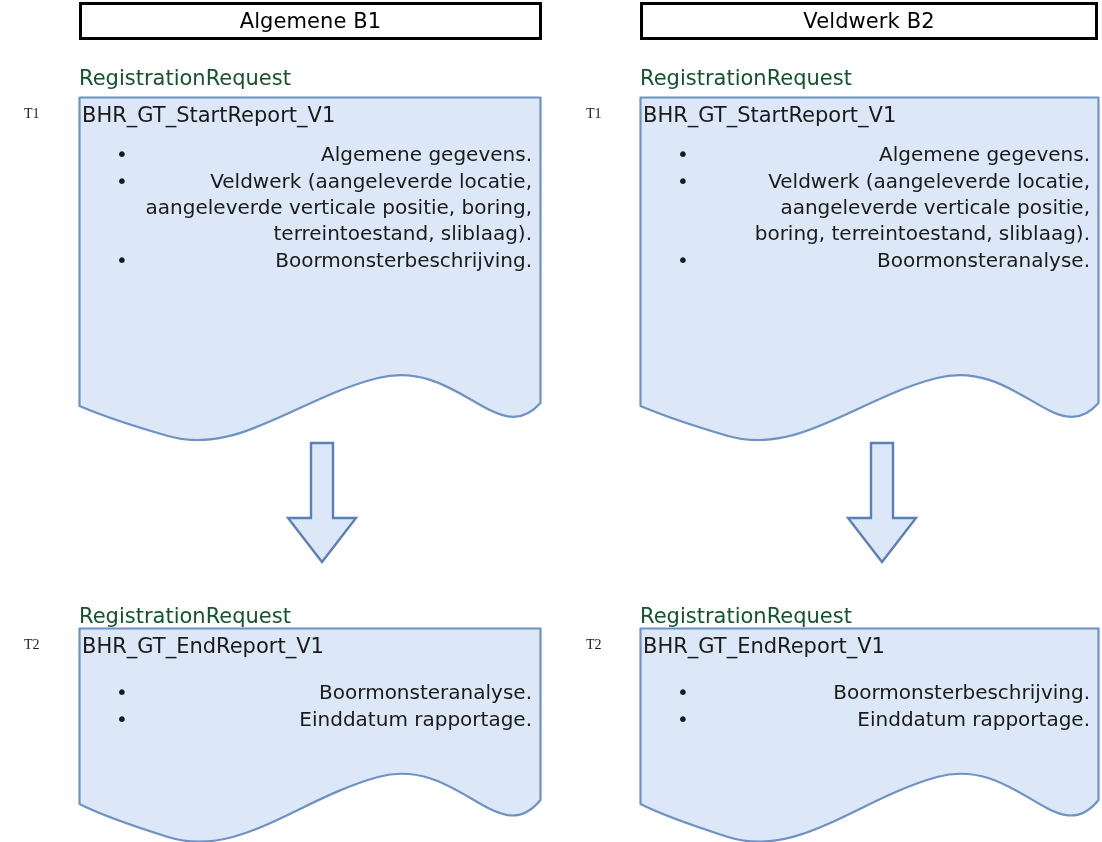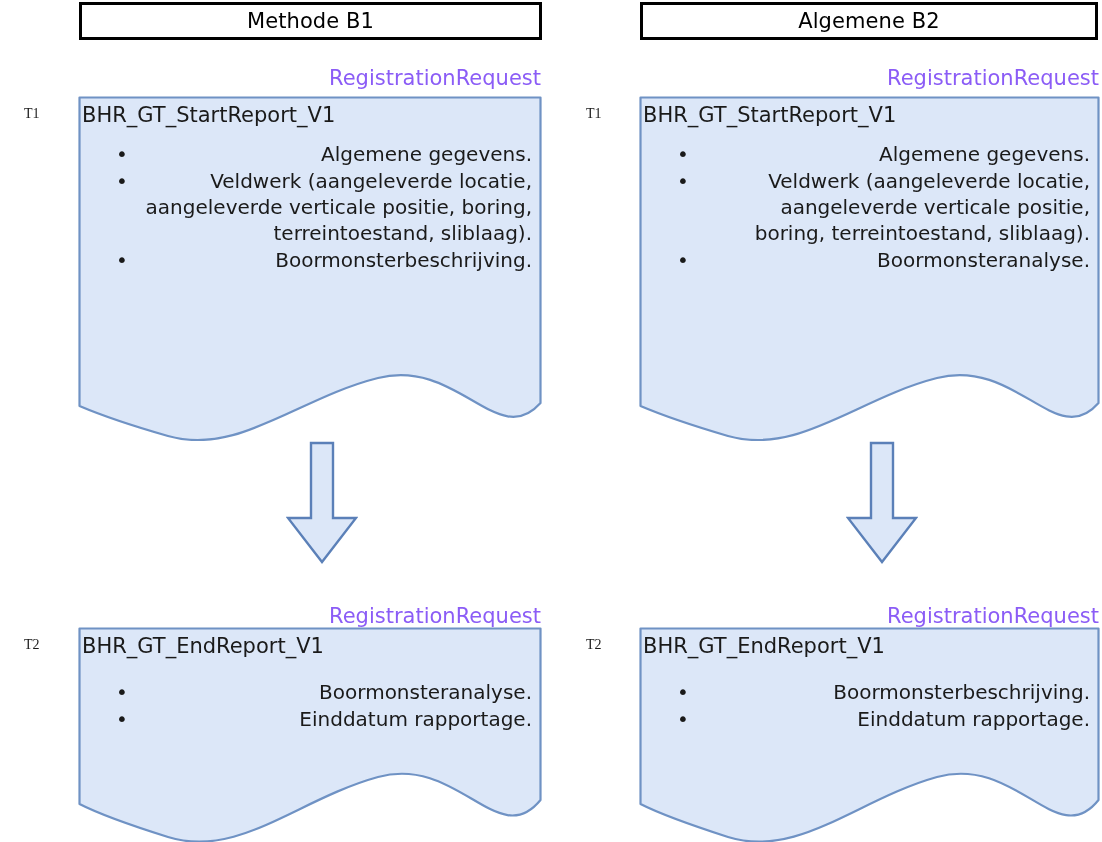--- a/index.html
+++ b/index.html
@@ -34,22 +34,22 @@
     letter-spacing: 0.1px;
     color: #000000;
   }
   .method-header.col-a { left: 79px;  top: 2px; width: 463px; height: 38px; }
   .method-header.col-b { left: 640px; top: 2px; width: 458px; height: 38px; }
 
   
   .req-caption {
     position: absolute;
     font-size: 21px;
-    color: #8b5cf6;
-    text-align: right;
+    color: #14532d;
+    text-align: left;
     white-space: nowrap;
   }
   .req-caption.a-t1 { left: 79px;  top: 66px;  width: 462px; }
   .req-caption.b-t1 { left: 640px; top: 66px;  width: 459px; }
   .req-caption.a-t2 { left: 79px;  top: 604px; width: 462px; }
   .req-caption.b-t2 { left: 640px; top: 604px; width: 459px; }
 
   
   .t-label {
     position: absolute;
@@ -135,25 +135,25 @@
   }
   .flow-arrow.col-a { left: 286px; top: 441px; }
   .flow-arrow.col-b { left: 846px; top: 441px; }
 </style>
 </head>
 <body>
 
 <div class="diagram">
 
   <div class="method-header col-a">
-    <span>Methode B1</span>
+    <span>Algemene B1</span>
   </div>
 
   <div class="method-header col-b">
-    <span>Algemene B2</span>
+    <span>Veldwerk B2</span>
   </div>
 
   <div class="req-caption a-t1">RegistrationRequest</div>
   <div class="t-label a-t1">T1</div>
 
   <div class="doc a-t1">
     <svg viewBox="0 0 464 345" preserveAspectRatio="none">
       <path d="M1.5,1.5 L462.5,1.5 L462.5,307 C420,355 380,262 300,282 C220,302 160,360 90,340 C55,330 25,320 1.5,310 Z" fill="#dce7f8" stroke="#6f92c4" stroke-width="2.2" stroke-linejoin="round"></path>
     </svg>
     <div class="doc-content">

